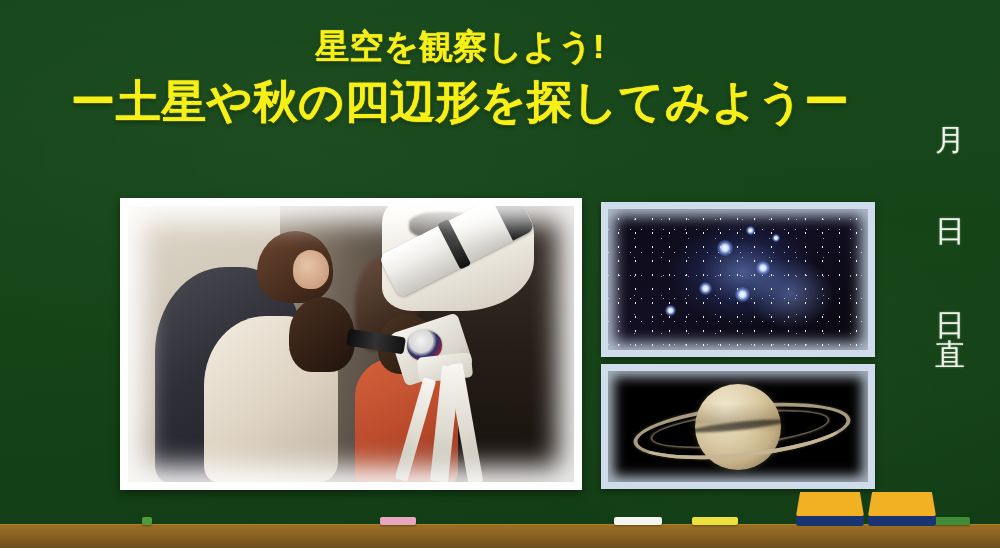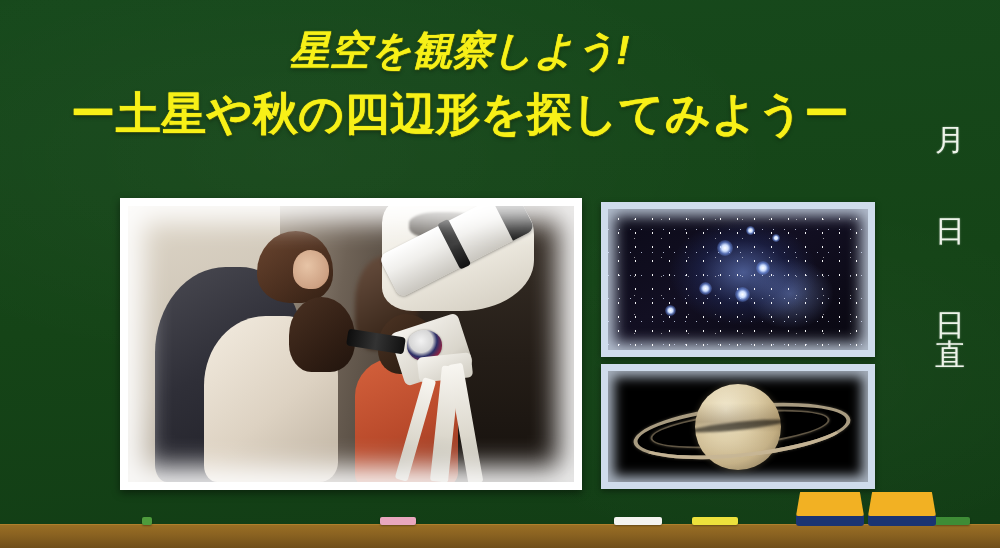--- a/index.html
+++ b/index.html
@@ -41,27 +41,27 @@
     color: #f7f017;
     font-weight: bold;
     letter-spacing: 0.02em;
     line-height: 1.22;
     text-shadow:
       0 0 1px #f7f017,
       1px 1px 0 rgba(120,110,0,0.30),
       0 2px 4px rgba(0,0,0,0.35);
   }
   .title-line1 {
-    font-size: 40px;
-    font-style: italic;
+    font-size: 34px;
   }
   .title-line2 {
     font-size: 45px;
     margin-top: 12px;
     white-space: nowrap;
+    font-family: Liberation Mono, monospace;
   }
 
   
   .side-labels {
     position: absolute;
     left: 918px;
     top: 120px;
     width: 64px;
     color: #eef4ea;
     font-size: 30px;

